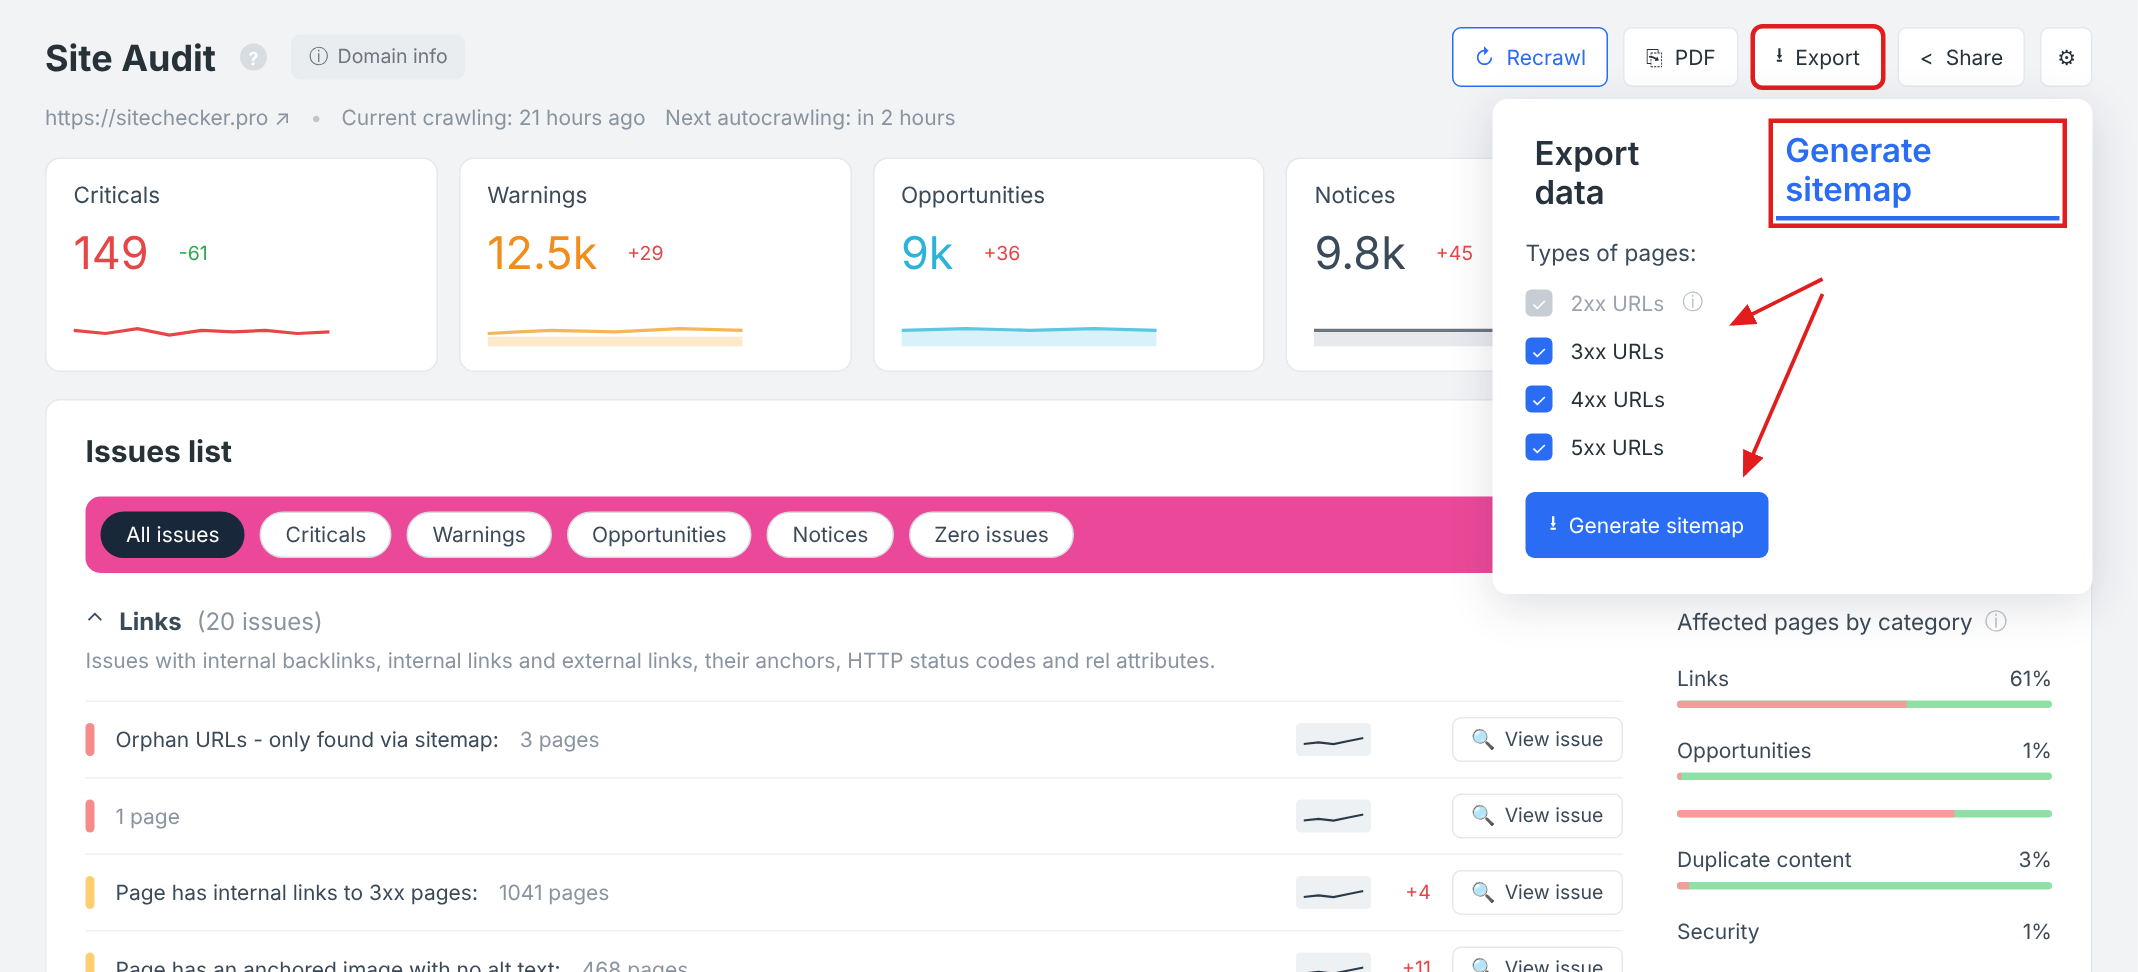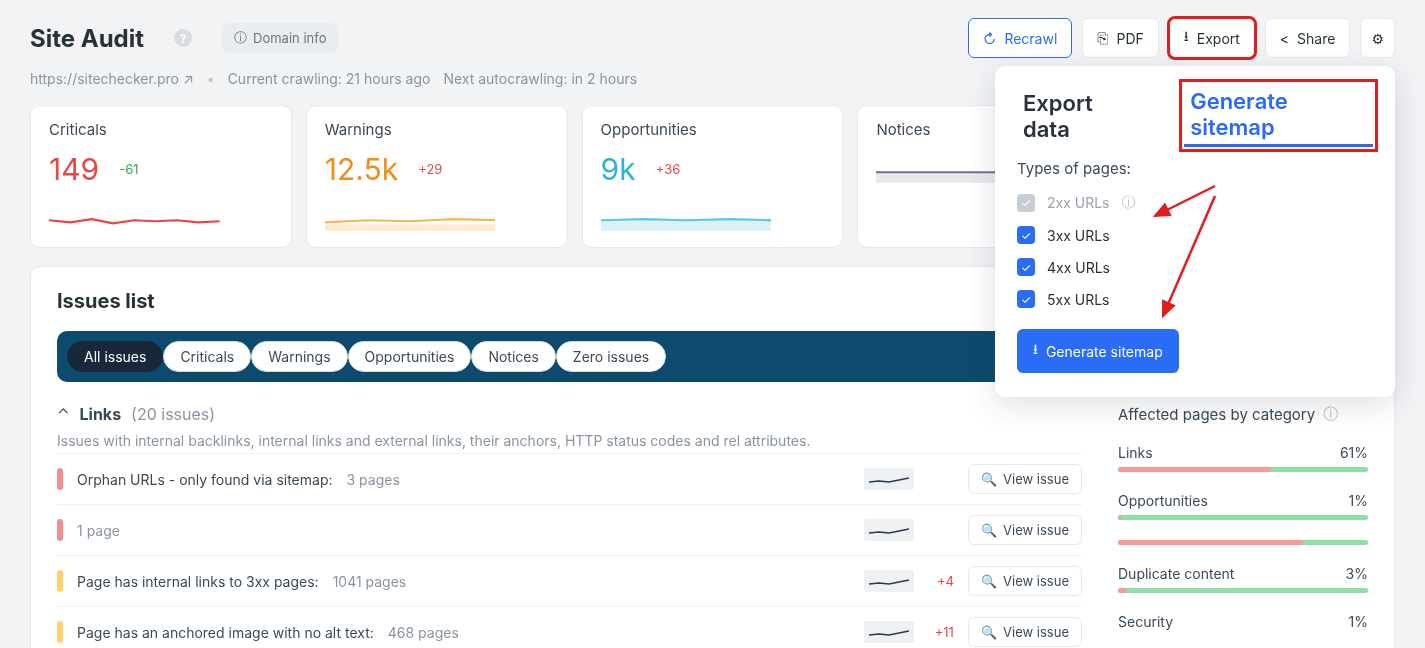--- a/index.html
+++ b/index.html
@@ -11,21 +11,21 @@
   --blue:#2a6df4;
   --red:#e64646;
   --orange:#f28c1b;
   --teal:#2bb4d8;
   --dark:#3b4a58;
   --badge-crit:#f58b8b;
   --badge-warn:#ffcf6f;
 }
 *{box-sizing:border-box;font-family:Inter,Segoe UI,Arial,sans-serif}
 body{margin:0;background:var(--bg);color:var(--text);font-size:14px;padding:18px 30px}
-.topbar{display:flex;align-items:center;gap:30px;position:relative}
+.topbar{display:flex;align-items:center;gap:16px;position:relative}
 h1{font-size:24px;font-weight:700;margin:0}
 .help-dot{width:18px;height:18px;border-radius:50%;background:#d8dde2;color:#fff;font-size:12px;font-weight:700;display:inline-flex;align-items:center;justify-content:center}
 .domain-info{background:#e9edf0;border-radius:6px;padding:6px 12px;color:#6b7680;font-size:13px;display:flex;align-items:center;gap:6px}
 .spacer{flex:1}
 .action-row{display:flex;gap:10px}
 .btn{border:1px solid var(--border);background:#fff;border-radius:6px;padding:7px 14px;display:inline-flex;align-items:center;gap:8px;font-size:14px;color:var(--text);cursor:pointer}
 .btn.icon-only{padding:7px 10px}
 .btn.blue-outline{border-color:var(--blue);color:var(--blue)}
 .btn.hl-red{outline:3px solid #e11d1d;outline-offset:-1px}
 .subline{margin:12px 0 18px;color:var(--muted);font-size:14px;display:flex;align-items:center;gap:13px}
@@ -37,29 +37,29 @@
 .big{font-size:30px;font-weight:400;display:flex;align-items:center;gap:20px}
 .delta{font-size:13px}
 .delta.neg{color:#2fa84f}
 .delta.pos{color:var(--red)}
 .spark{height:32px;margin-top:14px}
 .gauge-wrap{display:flex;align-items:center;gap:12px}
 .gauge{width:100px;height:60px}
 .score{font-size:26px;font-weight:500;color:#3b4a58;margin-left:-56px;margin-top:18px}
 .panel{background:#fff;border:1px solid var(--border);border-radius:10px;margin-top:18px;padding:22px 0 0}
 .panel-head{font-size:20px;font-weight:700;padding:0 26px 18px}
-.filter-bar{background:#0c4a6e;margin:0 26px;border-radius:10px;padding:10px;display:flex;}
+.filter-bar{background:#ec4899;margin:0 26px;border-radius:10px;padding:10px;display:flex;gap:10px}
 .pill{border:1px solid #d7dbe0;background:#fff;border-radius:999px;padding:6px 16px;font-size:14px;color:#3b4a58;cursor:pointer}
 .pill.active{background:#18283a;color:#fff;border-color:#18283a}
 .two-col{display:flex;gap:36px;padding:22px 26px 0}
 .left-col{flex:1;min-width:0}
 .right-col{width:250px}
 .group-head{display:flex;align-items:center;gap:10px;font-size:16px;color:#3b4a58;margin-bottom:8px;cursor:pointer}
 .group-head .count{color:var(--muted)}
-.group-desc{color:var(--muted);font-size:14px;margin-bottom:4px}
+.group-desc{color:var(--muted);font-size:14px;margin-bottom:18px}
 .issue-row{display:flex;align-items:center;gap:14px;border-top:1px solid #eef1f4;padding:10px 0}
 .sev{width:6px;height:22px;border-radius:3px}
 .sev.crit{background:var(--badge-crit)}
 .sev.warn{background:var(--badge-warn)}
 .issue-text{flex:0 0 auto;color:#3b4a58}
 .issue-sub{color:var(--muted)}
 .issue-spacer{flex:1}
 .mini-spark{width:50px;height:22px;background:#eef1f4;border-radius:3px;display:flex;align-items:center;justify-content:center}
 .trend-num{font-size:13px;color:var(--red);width:26px;text-align:right}
 .view-btn{border:1px solid var(--border);background:#fff;border-radius:6px;padding:6px 12px;display:flex;align-items:center;gap:6px;font-size:13px;color:#3b4a58;cursor:pointer}
@@ -192,20 +192,24 @@
       <span>9k</span>
       <span class="delta pos">+36</span>
     </div>
     <svg class="spark" viewBox="0 0 160 30">
         <rect x="0" y="18" width="160" height="10" fill="#d9f1f8"></rect>
         <polyline fill="none" stroke="#5cc7e0" stroke-width="2" points="0,18 40,17 80,18 120,17 160,18"></polyline>
       </svg>
   </div>
   <div class="card">
     <div class="card-title">Notices</div>
+    <div class="big" style="color:#3b4a58">
+      <span>9.8k</span>
+      <span class="delta pos">+45</span>
+    </div>
     <svg class="spark" viewBox="0 0 160 30">
         <rect x="0" y="18" width="160" height="10" fill="#e7eaed"></rect>
         <polyline fill="none" stroke="#6b7680" stroke-width="2" points="0,18 160,18"></polyline>
       </svg>
   </div>
   <div class="card">
     <div class="card-title">Website Score</div>
     <div class="gauge-wrap">
       <svg class="gauge" viewBox="0 0 100 55">
         <path d="M10 50 A40 40 0 0 1 90 50" fill="none" stroke="#eee" stroke-width="10"></path>

